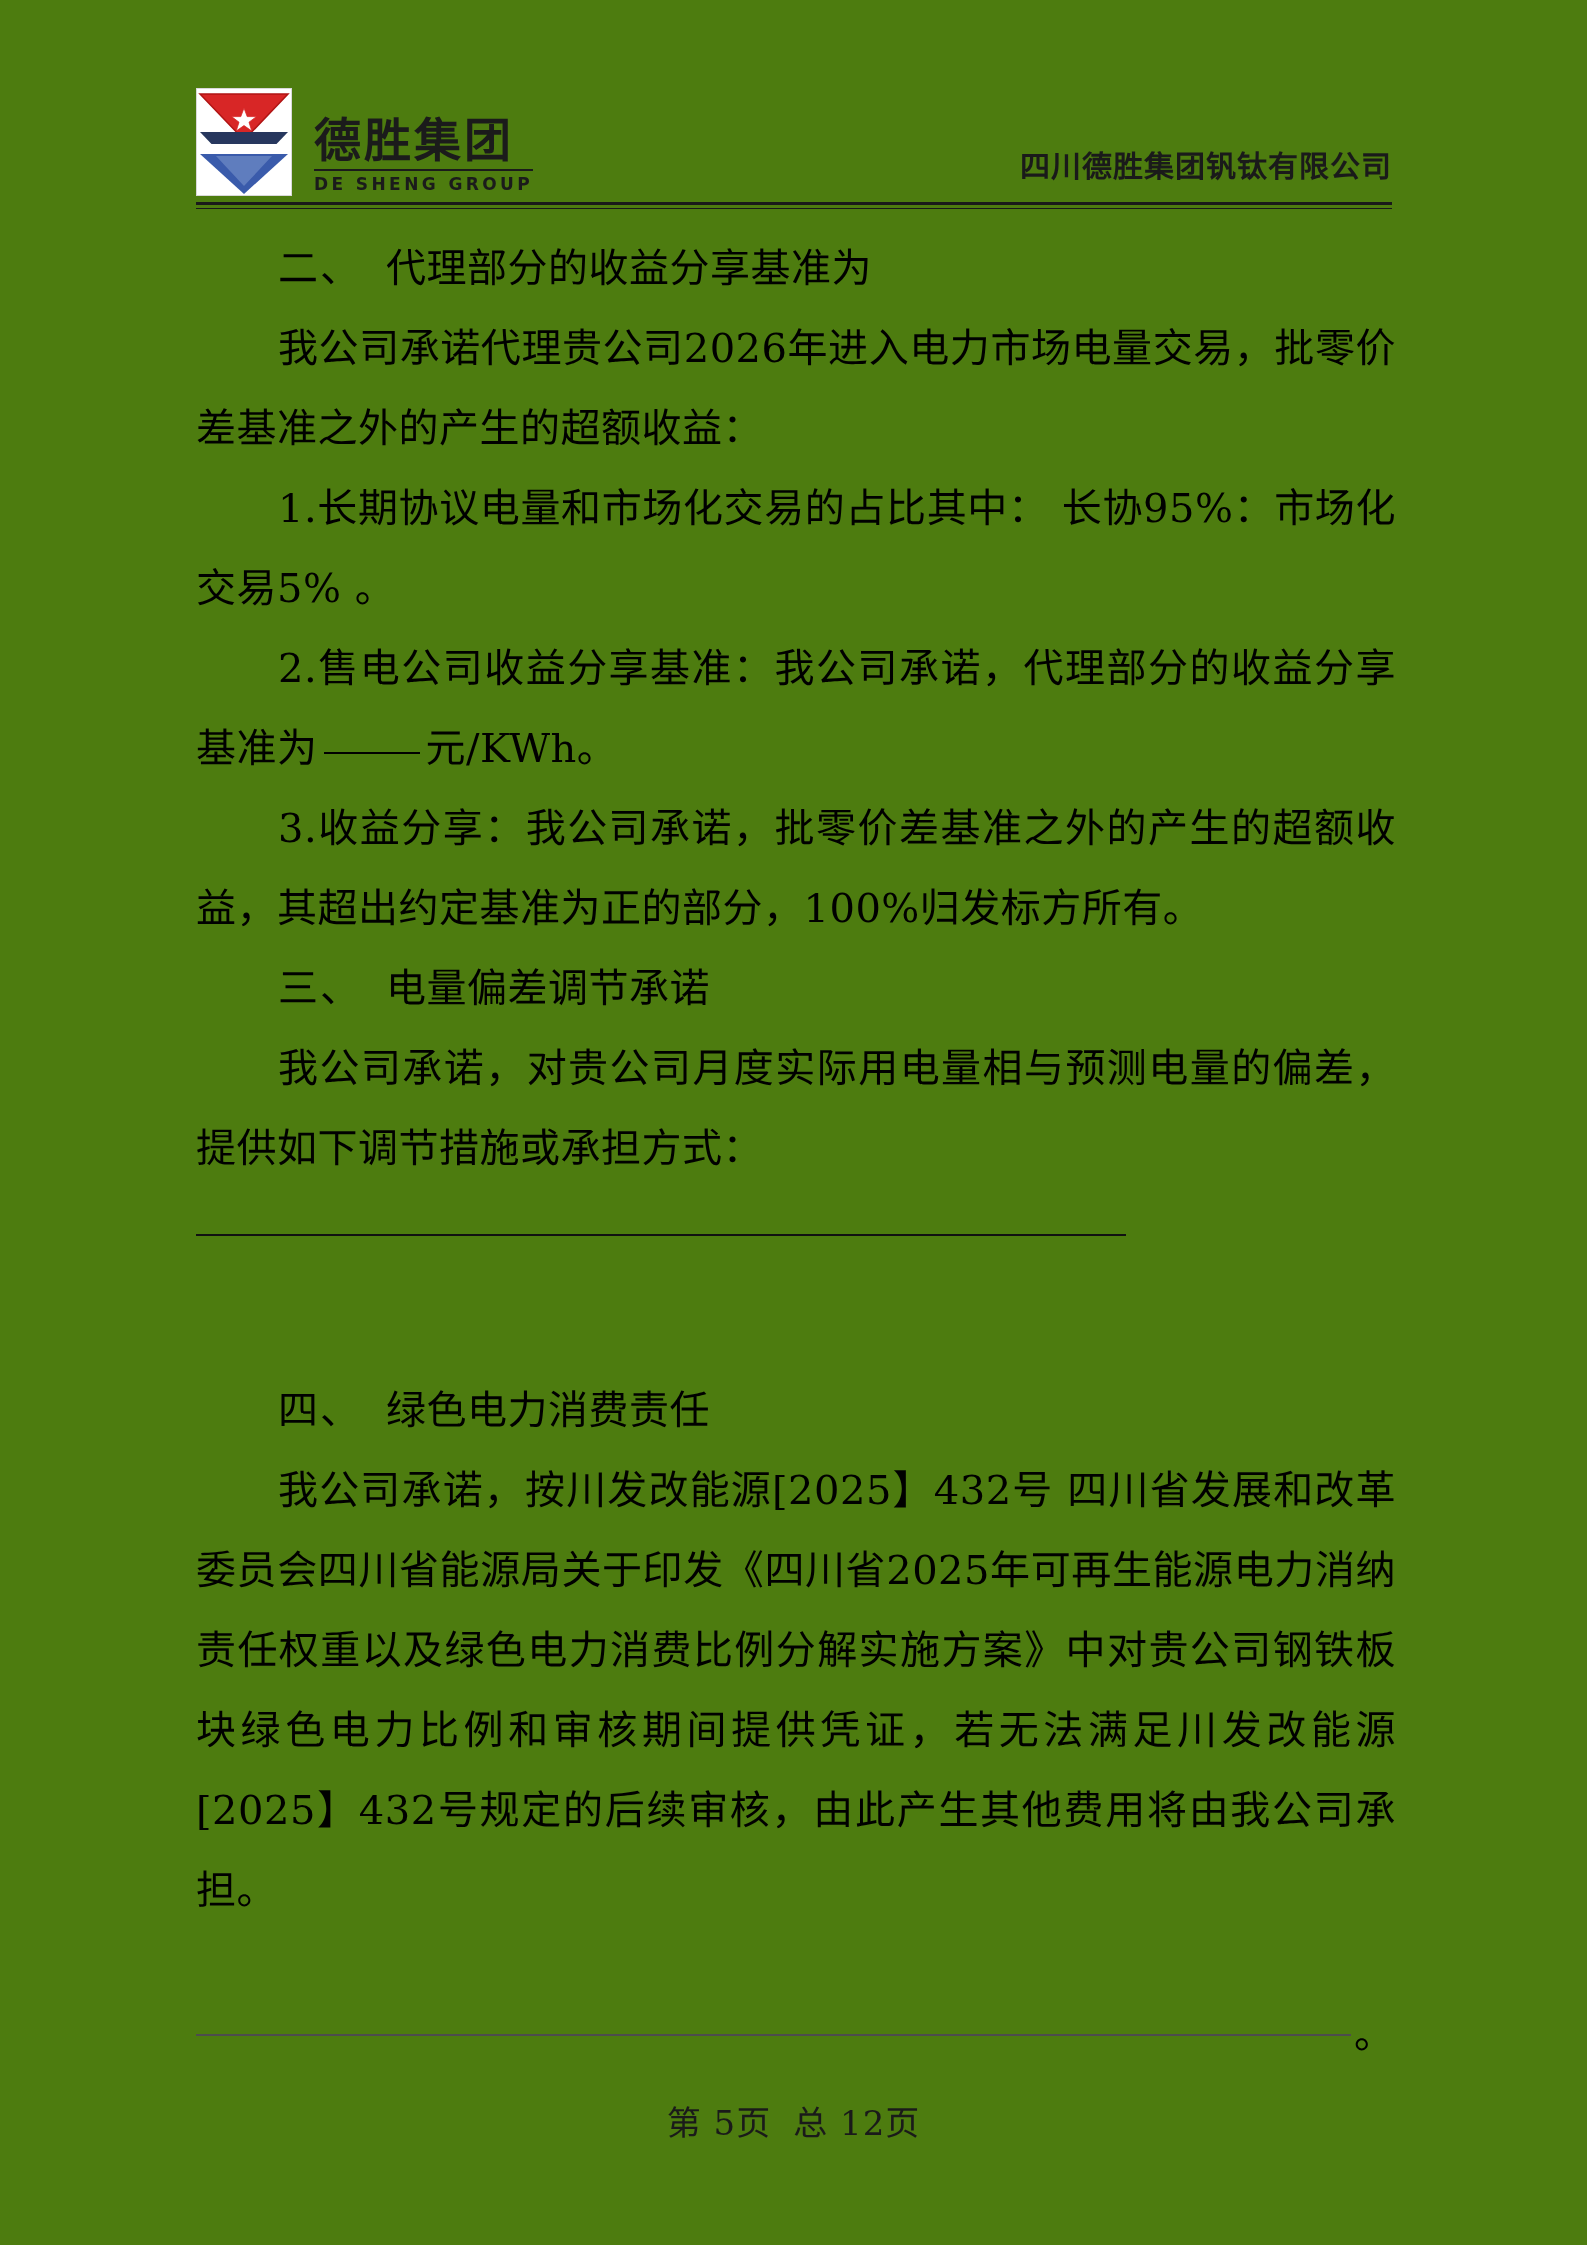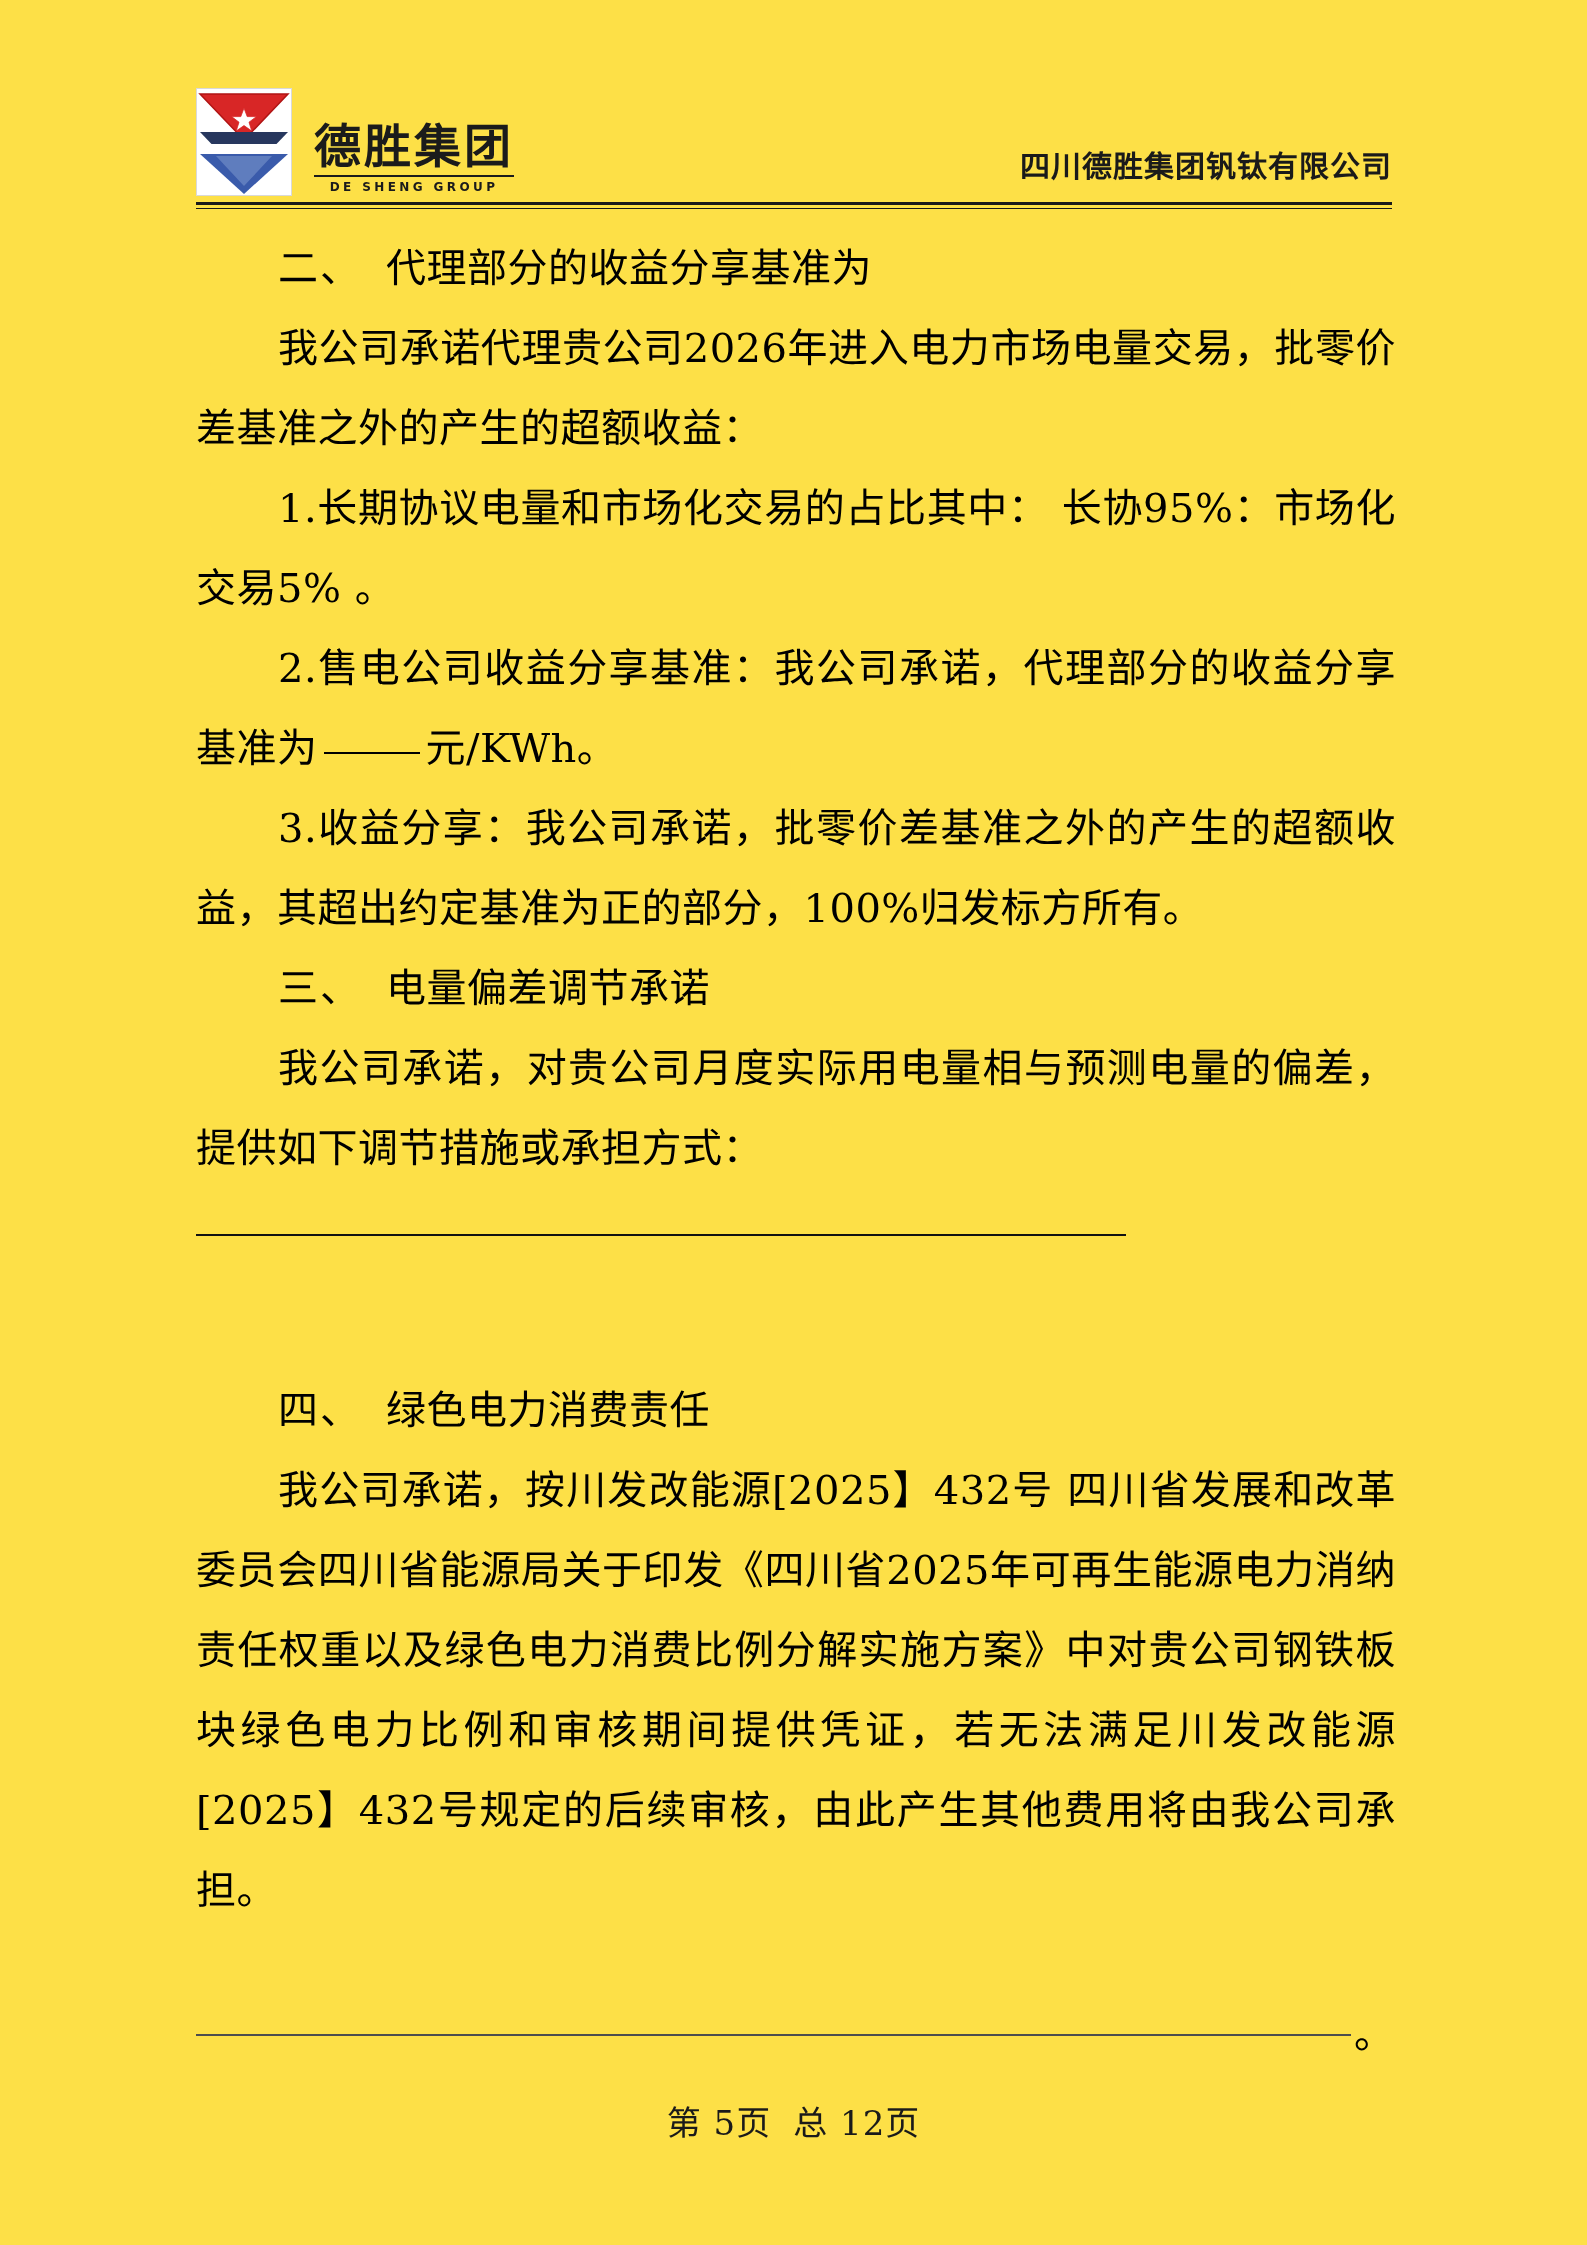--- a/index.html
+++ b/index.html
@@ -11,21 +11,21 @@
   body {
     font-family: "DejaVu Sans", "Liberation Sans", sans-serif;
     color: #000000;
   }
 
   .page {
     position: relative;
     width: 1587px;
     height: 2245px;
     margin: 0 auto;
-    background: #fde047;
+    background: #4d7c0f;
     overflow: hidden;
     box-sizing: border-box;
   }
 
   
   .header {
     position: absolute;
     left: 196px;
     top: 68px;
     width: 1196px;
@@ -74,21 +74,21 @@
   .logo-rule {
     height: 2px;
     background: #1b1b1b;
     margin-top: 3px;
     margin-bottom: 3px;
     width: 100%;
   }
   .logo-en {
     font-family: "DejaVu Sans", "Liberation Sans", sans-serif;
     font-weight: bold;
-    font-size: 12px;
+    font-size: 17px;
     letter-spacing: 3.4px;
     color: #1b1b1b;
     white-space: nowrap;
     text-align: center;
   }
 
   .header-company {
     position: absolute;
     right: 0;
     bottom: 14px;

